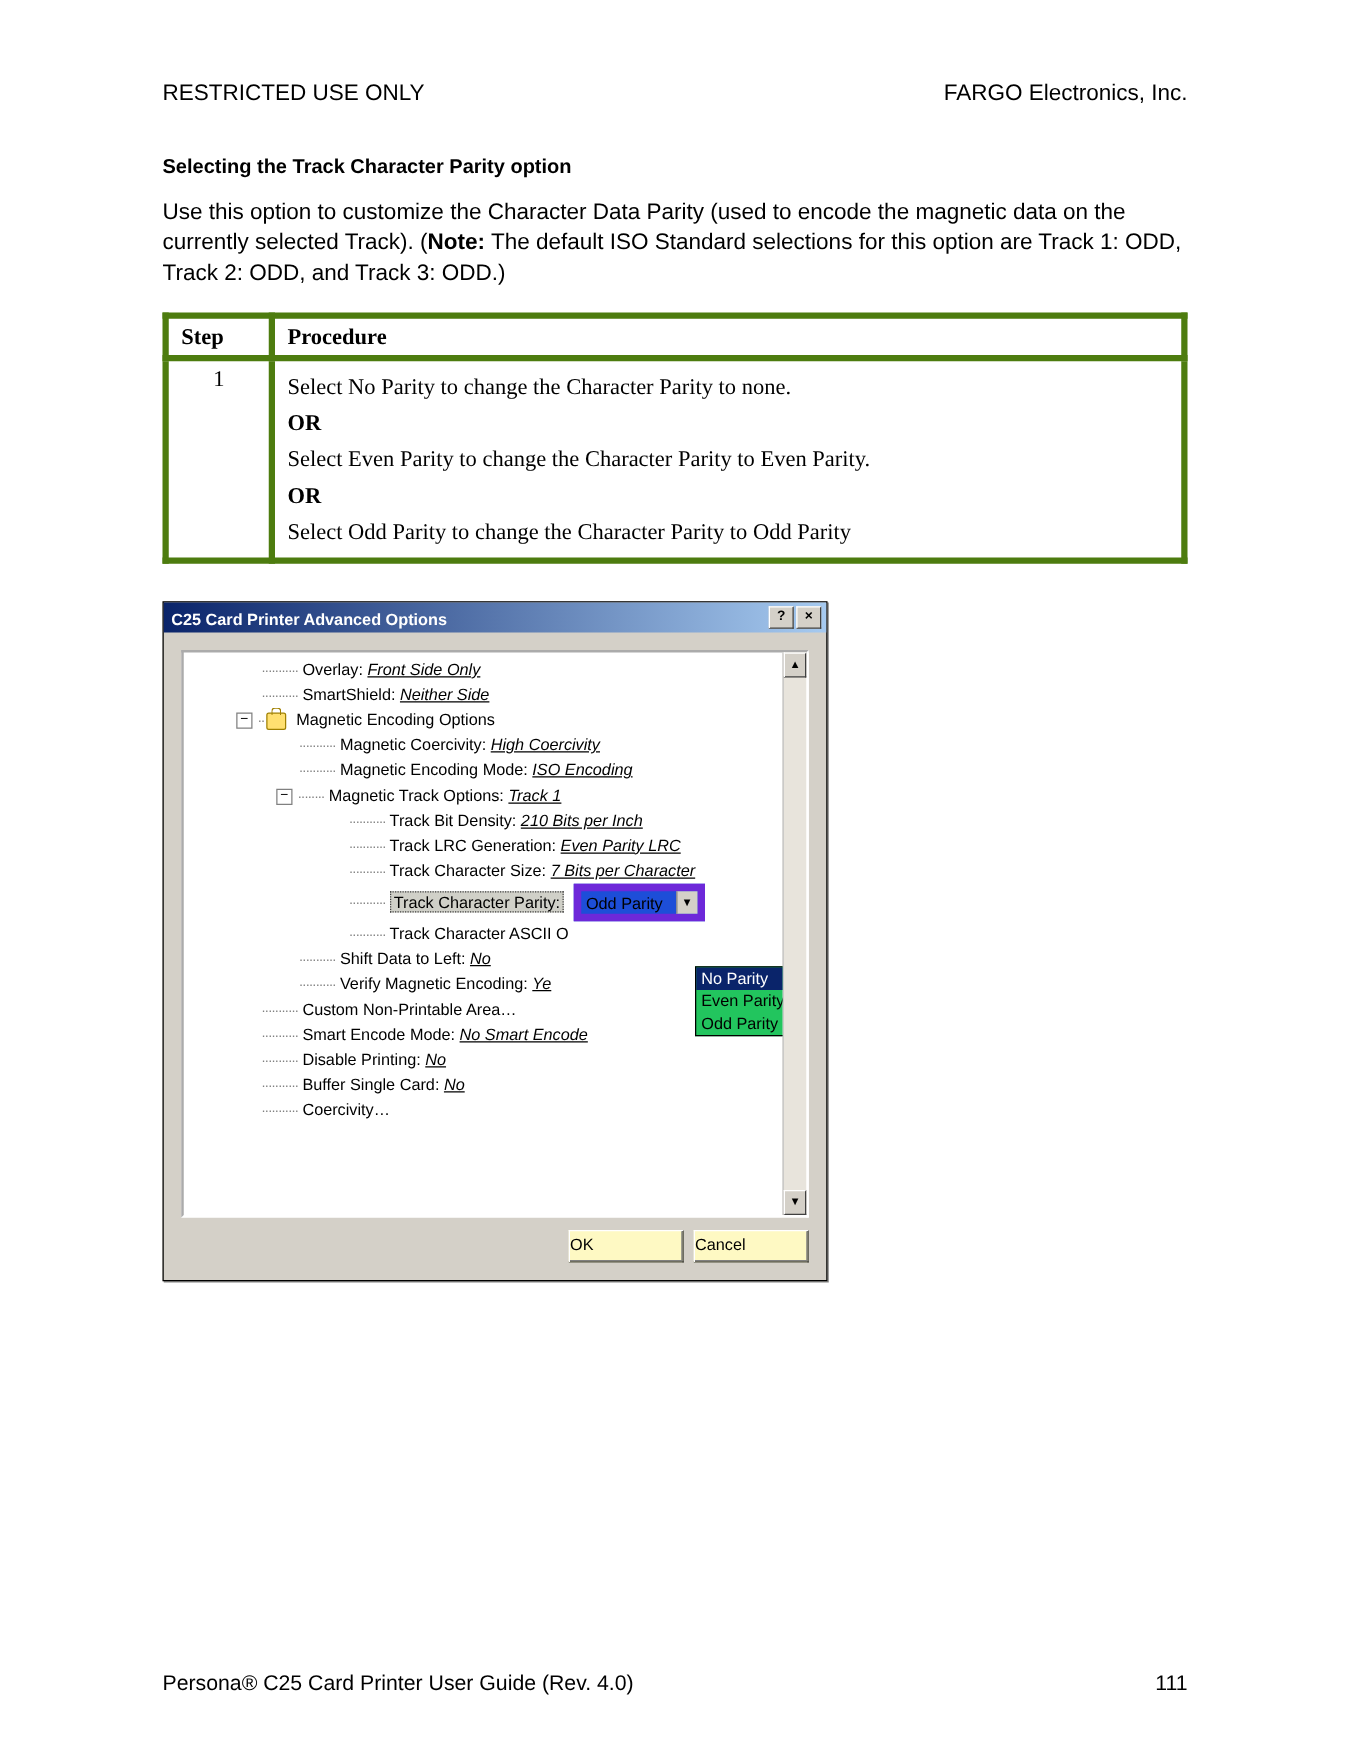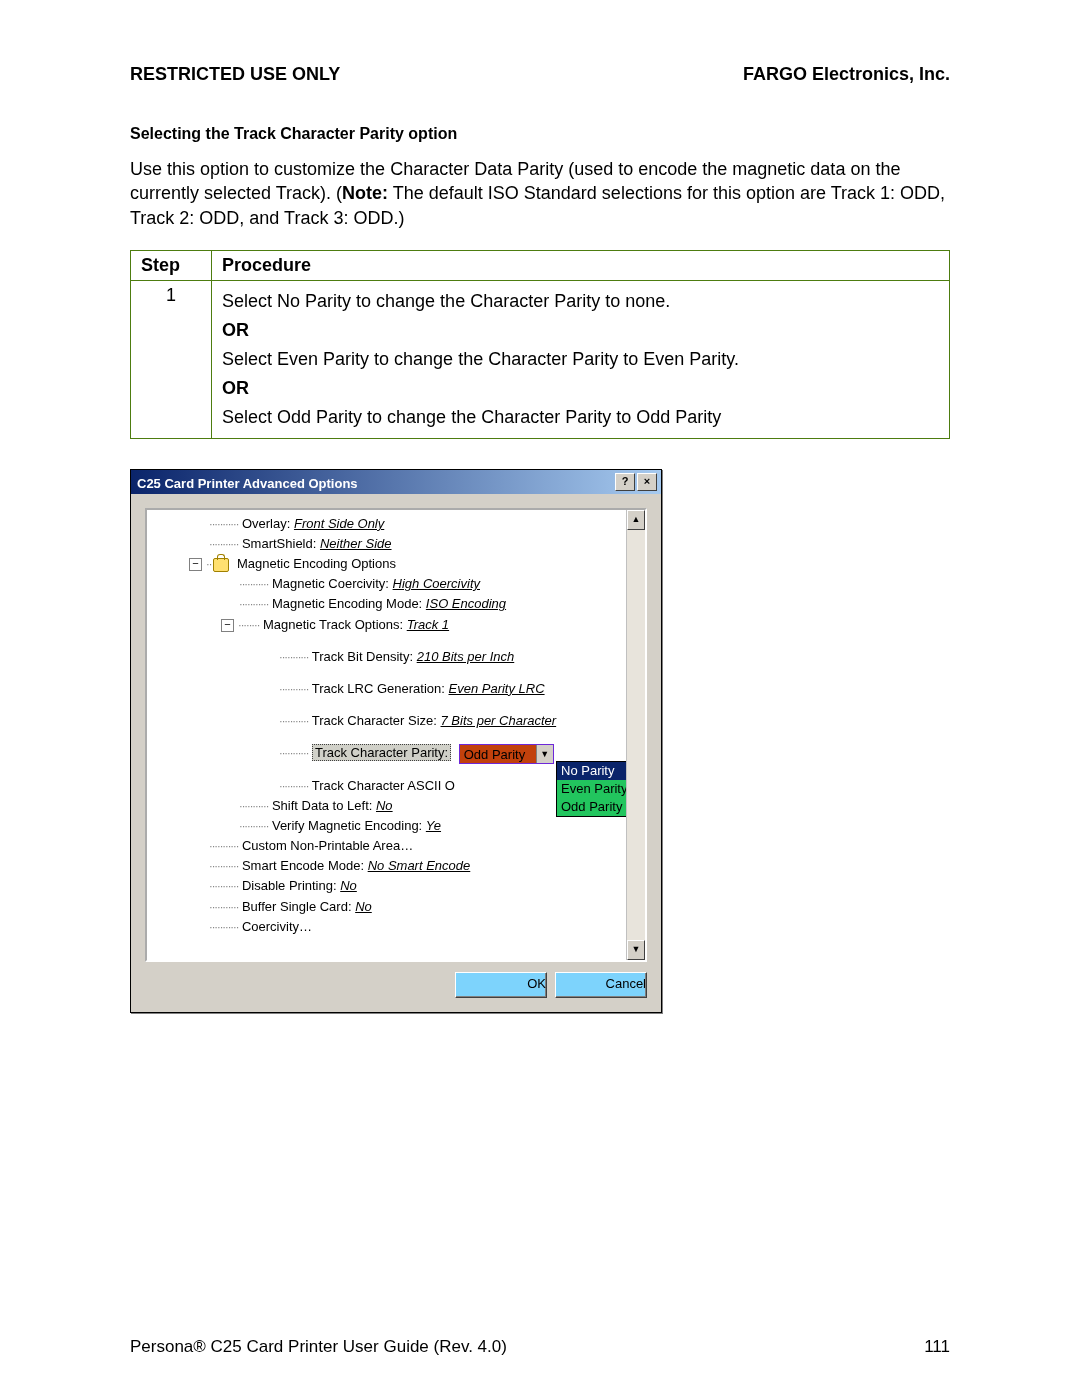--- a/index.html
+++ b/index.html
@@ -15,41 +15,41 @@
     padding: 64px 130px 40px 130px;
     box-sizing: border-box;
     min-height: 1397px;
     position: relative;
   }
   .header-row {
     display: flex;
     justify-content: space-between;
     font-size: 18px;
     margin-bottom: 40px;
-    font-weight: bold;
   }
   h1 {
     font-size: 16px;
     font-weight: bold;
     margin: 8px 0 14px 0;
   }
   p.intro {
     margin: 0 0 20px 0;
     line-height: 1.35;
   }
   table.proc {
     border-collapse: collapse;
     width: 100%;
     margin-bottom: 30px;
   }
   table.proc th, table.proc td {
-    border: 1px solid #4d7c0f;
+    border: 5px solid #4d7c0f;
     padding: 4px 10px;
     text-align: left;
     vertical-align: top;
+    font-family: Liberation Serif, serif;
   }
   table.proc th {
     font-weight: bold;
   }
   table.proc td.step {
     text-align: center;
     width: 60px;
   }
   .or {
     font-weight: bold;
@@ -141,21 +141,21 @@
     letter-spacing: -1px;
     font-size: 11px;
   }
   .node {
     white-space: nowrap;
     position: relative;
   }
   .ind1 { padding-left: 60px; }
   .ind2 { padding-left: 40px; }
   .ind3 { padding-left: 90px; }
-  .ind4 { padding-left: 130px; margin-top: 12px; }
+  .ind4 { padding-left: 130px; }
   .u { text-decoration: underline; font-style: italic; }
   .minus {
     display: inline-block;
     width: 11px;
     height: 11px;
     border: 1px solid #808080;
     background: #fff;
     text-align: center;
     line-height: 9px;
     font-size: 11px;
@@ -184,22 +184,22 @@
     border-bottom: none;
     border-radius: 3px 3px 0 0;
   }
   .sel {
     background: #d0d0c8;
     border: 1px dotted #404040;
     padding: 0 2px;
   }
   .combo {
     display: inline-block;
-    border: 1px solid #6d28d9;
-    background: #c2410c;
+    border: 6px solid #6d28d9;
+    background: #1d4ed8;
     height: 18px;
     vertical-align: middle;
     margin-left: 4px;
     position: relative;
   }
   .combo-text {
     padding: 0 4px;
     display: inline-block;
     min-width: 68px;
     line-height: 18px;
@@ -235,27 +235,27 @@
   }
   .button-row {
     display: flex;
     justify-content: flex-end;
     gap: 8px;
     padding: 10px 0 0 0;
   }
   .win-btn {
     width: 90px;
     height: 24px;
-    background: #7dd3fc;
+    background: #fef9c3;
     border: 1px solid #fff;
     border-right-color: #404040;
     border-bottom-color: #404040;
     box-shadow: inset -1px -1px 0 #808080;
     font-size: 13px;
-    text-align: right;
+    text-align: left;
     line-height: 22px;
   }
   .footer {
     position: absolute;
     bottom: 40px;
     left: 130px;
     right: 130px;
     display: flex;
     justify-content: space-between;
     font-size: 17px;

